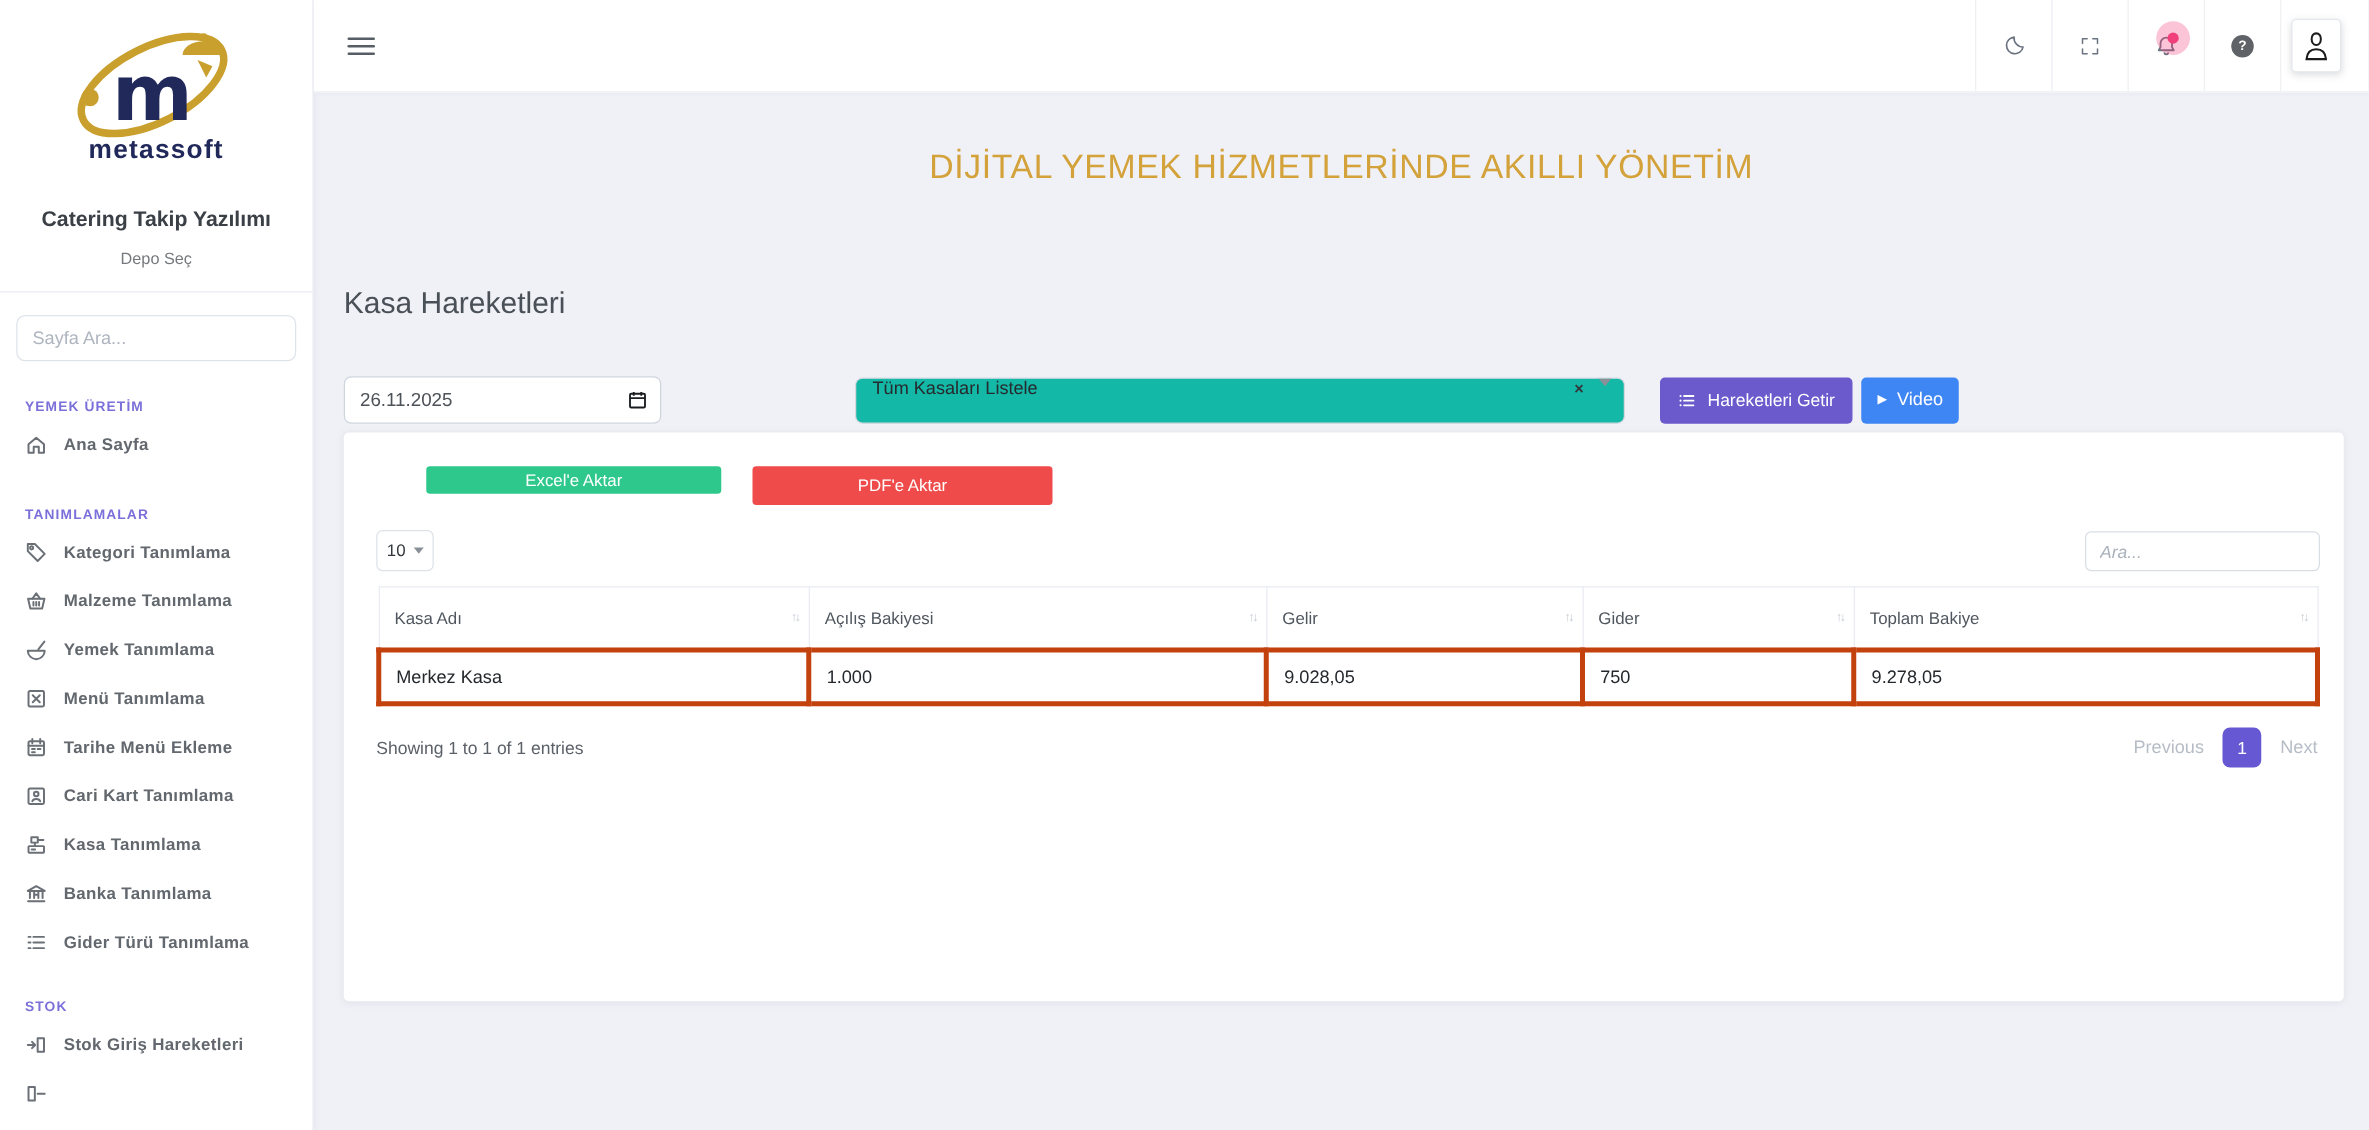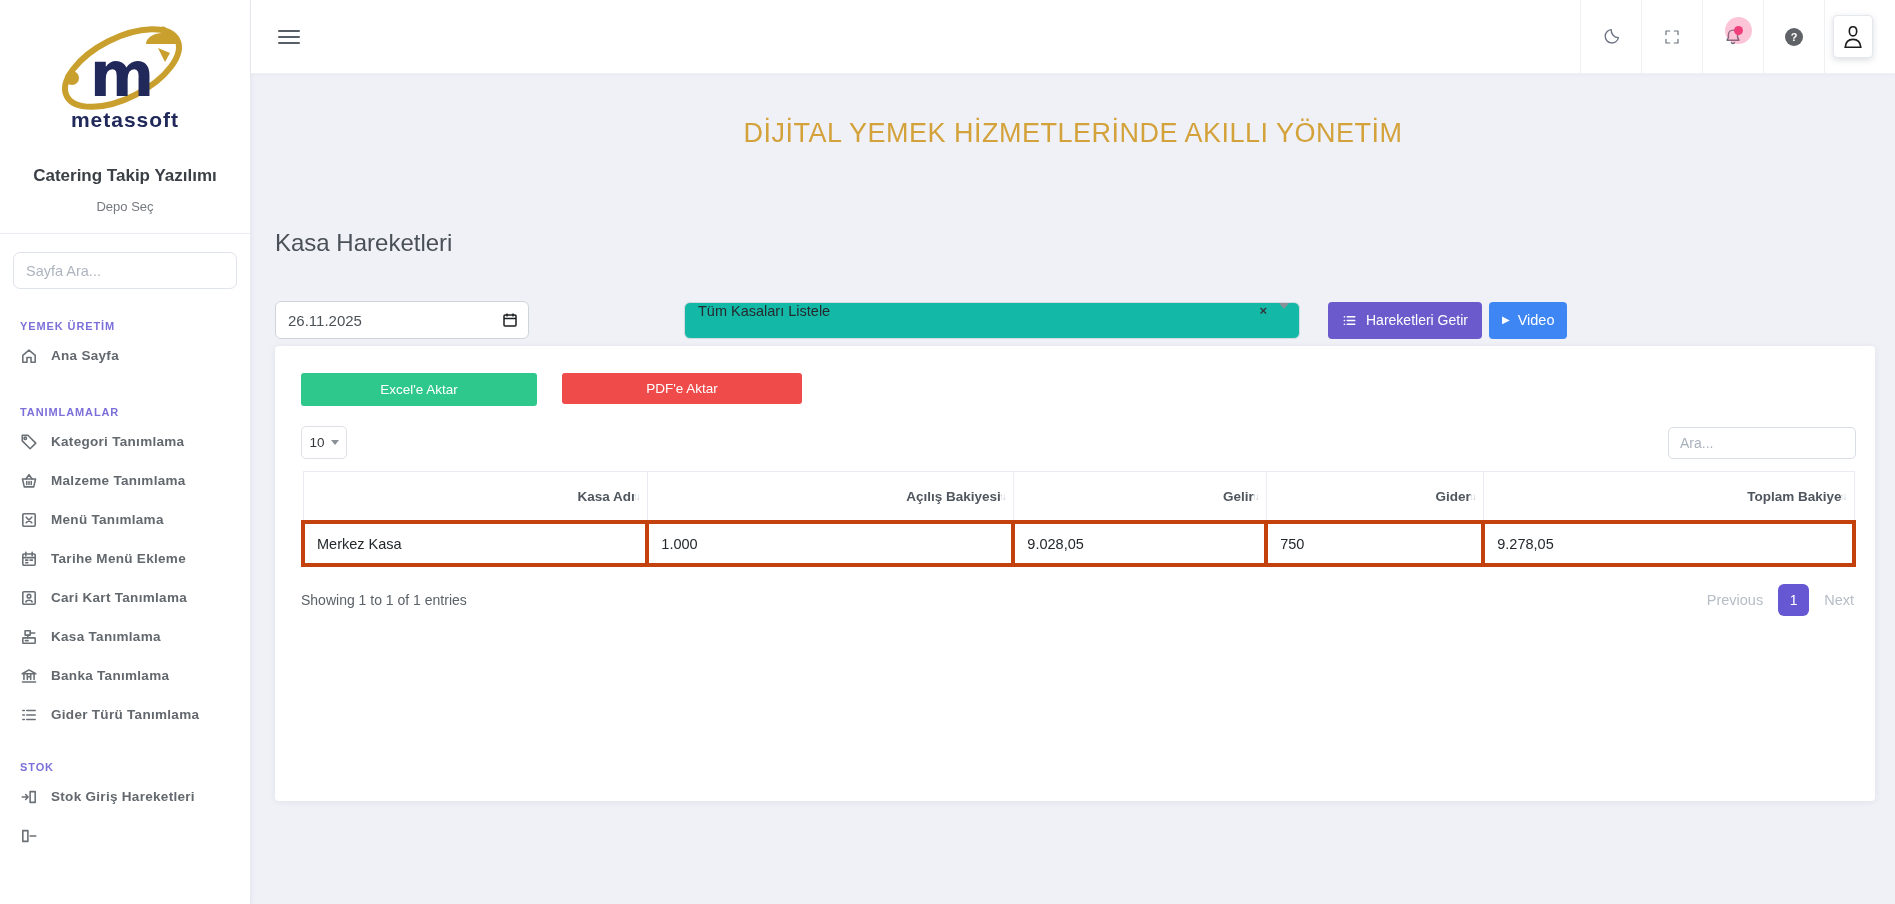--- a/index.html
+++ b/index.html
@@ -56,30 +56,30 @@
   .sel-clear{color:#33373c;font-size:13px;font-weight:bold;margin-right:12px;cursor:pointer;}
   .sel-caret{width:0;height:0;border-left:5px solid transparent;border-right:5px solid transparent;border-top:6px solid #8a9098;}
   .btn{border:none;border-radius:4px;color:#fff;font-family:"Liberation Sans",sans-serif;cursor:pointer;display:flex;align-items:center;justify-content:center;}
   .btn-get{margin-left:28px;height:37px;padding:0 14px;background:#6a5acc;font-size:14px;gap:9px;}
   .btn-video{margin-left:7px;height:37px;padding:0 13px;background:#3f86f5;font-size:14.5px;gap:8px;}
   .btn-video .tri{font-size:10px;line-height:1;}
   .list-ic{stroke:#fff;stroke-width:1.6;fill:none;stroke-linecap:round;}
 
   .card{margin:7px 20px 0 24px;height:455px;background:#fff;border-radius:4px;box-shadow:0 1px 6px rgba(154,161,171,.18);padding:0 19px 0 26px;box-sizing:border-box;}
   .export-row{padding-top:27px;display:flex;}
-  .btn-excel{width:236px;height:33px;background:#2ec88c;font-size:13.5px;border-radius:3px;}
+  .btn-excel{width:236px;height:22px;background:#2ec88c;font-size:13.5px;border-radius:3px;margin-left:40px;}
   .btn-pdf{width:240px;height:31px;background:#ef4b4b;font-size:13.5px;border-radius:3px;margin-left:25px;}
   .size-row{margin-top:20px;display:flex;justify-content:space-between;align-items:center;}
   .page-size{width:46px;height:33px;box-sizing:border-box;border:1px solid #dde1e7;border-radius:5px;background:#fff;display:flex;align-items:center;justify-content:center;gap:6px;font-size:13.5px;color:#33373c;cursor:pointer;}
   .ps-caret{width:0;height:0;border-left:4px solid transparent;border-right:4px solid transparent;border-top:5px solid #8a9098;}
-  .tbl-search input{width:188px;height:32px;box-sizing:border-box;border:1px solid #d9dee5;border-radius:5px;padding:0 11px;font-size:14px;color:#495057;outline:none;font-family:"Liberation Sans",sans-serif;}
+  .tbl-search input{width:188px;height:32px;box-sizing:border-box;border:1px solid #d9dee5;border-radius:5px;padding:0 11px;font-size:14px;color:#495057;outline:none;font-family:"Liberation Sans",sans-serif;font-style:italic;}
   .tbl-search input::placeholder{color:#aab2bc;}
 
   table.data{width:100%;border-collapse:collapse;margin-top:12px;}
-  table.data th{height:48px;border:1px solid #e9ecf2;border-bottom:1px solid #e4e8ef;font-size:13.5px;font-weight:700;color:#4f565e;text-align:right;padding:0 12px;cursor:pointer;position:relative;}
+  table.data th{height:48px;border:1px solid #e9ecf2;border-bottom:1px solid #e4e8ef;font-size:13.5px;font-weight:400;color:#4f565e;text-align:left;padding:0 12px;cursor:pointer;position:relative;}
   table.data td{height:39px;border:4px solid #c2410c;font-size:14.5px;color:#24282c;padding:0 12px;}
   .sort{position:absolute;right:8px;top:50%;transform:translateY(-50%);font-size:10px;color:#c6cdd5;letter-spacing:-2px;}
 
   .foot-row{margin-top:17px;display:flex;justify-content:space-between;align-items:center;}
   .showing{font-size:14px;color:#5b6168;}
   .pager{display:flex;align-items:center;gap:15px;margin-right:2px;}
   .pg-link{font-size:14.5px;color:#b6bdc6;cursor:default;}
   .pg-current{width:31px;height:32px;border-radius:6px;background:#6658d2;color:#fff;font-size:14px;display:flex;align-items:center;justify-content:center;cursor:pointer;}
 </style>
 </head>
@@ -122,20 +122,27 @@
             <circle cx="4.7" cy="4.7" r="1.1"></circle>
           </svg>
         <span class="lbl">Kategori Tanımlama</span>
       </div>
       <div class="nav-item">
         <svg class="mi" viewBox="0 0 16 16">
             <path d="M2.2 6.2h11.6l-1.6 7H3.8z"></path>
             <path d="M5.2 6.2 8 2.4l2.8 3.8M6 8.5v2.5M8 8.5v2.5M10 8.5v2.5"></path>
           </svg>
         <span class="lbl">Malzeme Tanımlama</span>
+      </div>
+      <div class="nav-item">
+        <svg class="mi" viewBox="0 0 16 16">
+            <path d="M2 8.5h12a6 6 0 0 1-12 0z"></path>
+            <path d="M9.5 7.5 13.8 2"></path>
+          </svg>
+        <span class="lbl">Yemek Tanımlama</span>
       </div>
       <div class="nav-item">
         <svg class="mi" viewBox="0 0 16 16">
             <rect x="2.5" y="2.5" width="11" height="11" rx="1"></rect>
             <path d="M5.5 5.5l5 5M10.5 5.5l-5 5"></path>
           </svg>
         <span class="lbl">Menü Tanımlama</span>
       </div>
       <div class="nav-item">
         <svg class="mi" viewBox="0 0 16 16">

